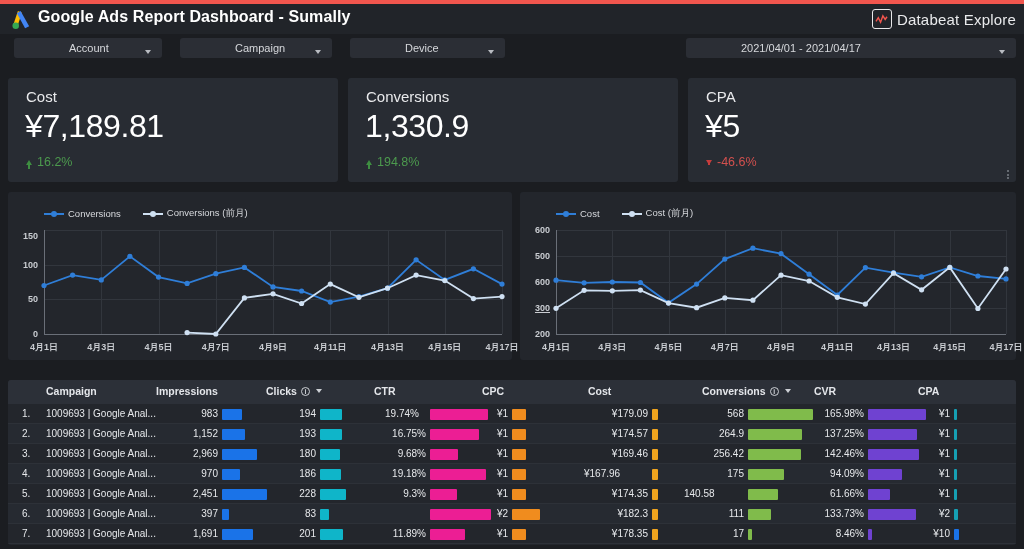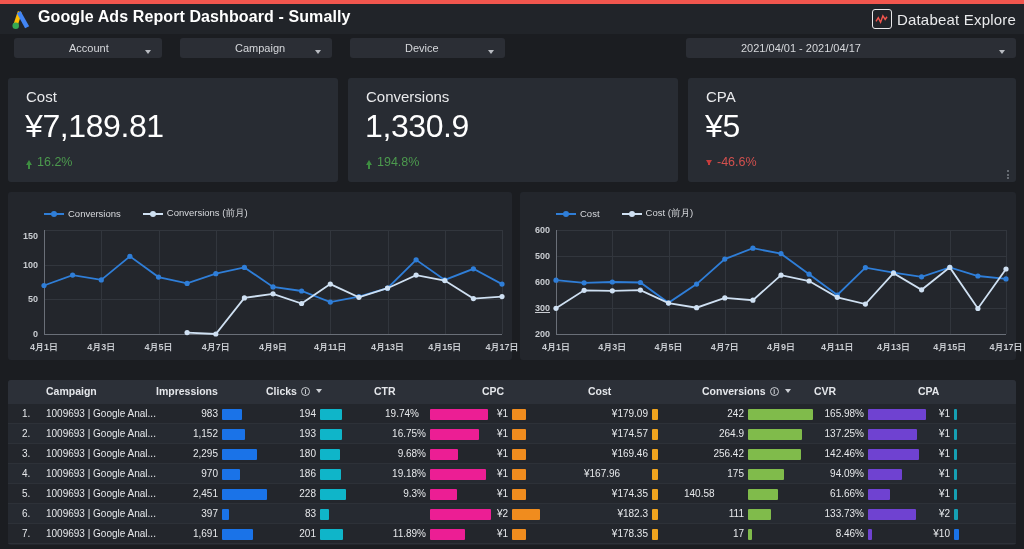--- a/index.html
+++ b/index.html
@@ -365,21 +365,21 @@
           <div class="cell num" style="left: 150px; width: 60px; text-align: right;">983</div>
           <div class="bar" style="left: 214px; width: 20px; background: rgb(26, 115, 232);"></div>
           <div class="cell num" style="left: 258px; width: 50px; text-align: right;">194</div>
           <div class="bar" style="left: 312px; width: 22px; background: rgb(15, 181, 201);"></div>
           <div class="cell num" style="left: 368px; width: 52px; text-align: center;">19.74%</div>
           <div class="bar" style="left: 422px; width: 58px; background: rgb(236, 30, 148);"></div>
           <div class="cell num" style="left: 474px; width: 26px; text-align: right;">¥1</div>
           <div class="bar" style="left: 504px; width: 14px; background: rgb(240, 140, 30);"></div>
           <div class="cell num" style="left: 576px; width: 64px; text-align: right;">¥179.09</div>
           <div class="bar" style="left: 644px; width: 6px; background: rgb(240, 164, 30);"></div>
-          <div class="cell num" style="left: 676px; width: 60px; text-align: right;">242</div>
+          <div class="cell num" style="left: 676px; width: 60px; text-align: right;">568</div>
           <div class="bar" style="left: 740px; width: 65px; background: rgb(128, 187, 75);"></div>
           <div class="cell num" style="left: 808px; width: 48px; text-align: right;">165.98%</div>
           <div class="bar" style="left: 860px; width: 58px; background: rgb(111, 66, 209);"></div>
           <div class="cell num" style="left: 912px; width: 30px; text-align: right;">¥1</div>
           <div class="bar" style="left: 946px; width: 3px; background: rgb(22, 160, 180);"></div>
         </div>
         <div class="trow">
           <div class="cell" style="left: 14px; width: 16px; text-align: left;">2.</div>
           <div class="cell" style="left: 38px; width: 120px; text-align: left;">1009693 | Google Anal...</div>
           <div class="cell num" style="left: 150px; width: 60px; text-align: right;">1,152</div>
@@ -395,21 +395,21 @@
           <div class="cell num" style="left: 676px; width: 60px; text-align: right;">264.9</div>
           <div class="bar" style="left: 740px; width: 54px; background: rgb(128, 187, 75);"></div>
           <div class="cell num" style="left: 808px; width: 48px; text-align: right;">137.25%</div>
           <div class="bar" style="left: 860px; width: 49px; background: rgb(111, 66, 209);"></div>
           <div class="cell num" style="left: 912px; width: 30px; text-align: right;">¥1</div>
           <div class="bar" style="left: 946px; width: 3px; background: rgb(22, 160, 180);"></div>
         </div>
         <div class="trow">
           <div class="cell" style="left: 14px; width: 16px; text-align: left;">3.</div>
           <div class="cell" style="left: 38px; width: 120px; text-align: left;">1009693 | Google Anal...</div>
-          <div class="cell num" style="left: 150px; width: 60px; text-align: right;">2,295</div>
+          <div class="cell num" style="left: 150px; width: 60px; text-align: right;">2,969</div>
           <div class="bar" style="left: 214px; width: 35px; background: rgb(26, 115, 232);"></div>
           <div class="cell num" style="left: 258px; width: 50px; text-align: right;">180</div>
           <div class="bar" style="left: 312px; width: 20px; background: rgb(15, 181, 201);"></div>
           <div class="cell num" style="left: 366px; width: 52px; text-align: right;">9.68%</div>
           <div class="bar" style="left: 422px; width: 28px; background: rgb(236, 30, 148);"></div>
           <div class="cell num" style="left: 474px; width: 26px; text-align: right;">¥1</div>
           <div class="bar" style="left: 504px; width: 14px; background: rgb(240, 140, 30);"></div>
           <div class="cell num" style="left: 576px; width: 64px; text-align: right;">¥169.46</div>
           <div class="bar" style="left: 644px; width: 6px; background: rgb(240, 164, 30);"></div>
           <div class="cell num" style="left: 676px; width: 60px; text-align: right;">256.42</div>

